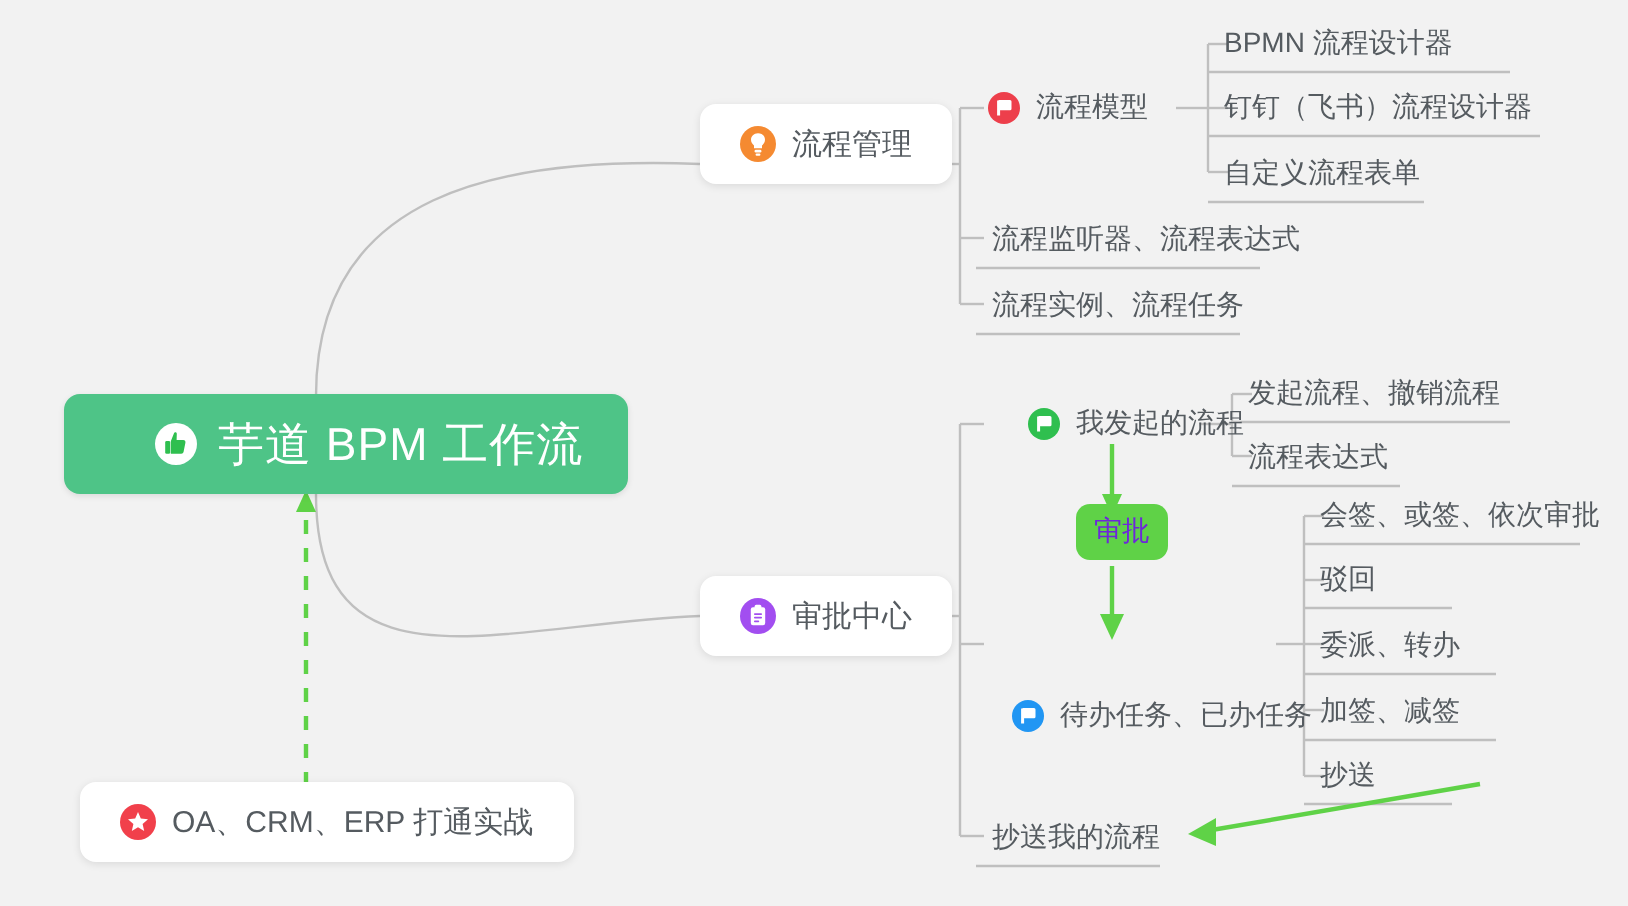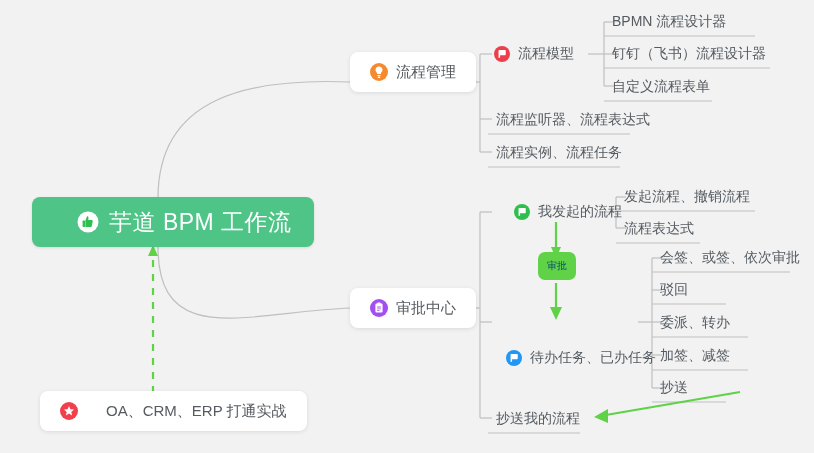--- a/index.html
+++ b/index.html
@@ -93,22 +93,22 @@
     position: absolute;
     background: #5fd247;
     border-radius: 7px;
     height: 28px;
     display: flex;
     align-items: center;
     justify-content: center;
     padding: 0 9px;
   }
   .anno-badge-label {
-    color: #0c4a6e;
-    font-size: 10px;
+    color: #6d28d9;
+    font-size: 14px;
   }
 </style>
 </head>
 <body>
 
 <div id="canvas">
 
   <svg id="wires" viewBox="0 0 814 453" xmlns="http://www.w3.org/2000/svg">
     <g fill="none" stroke="#bfbfbf" stroke-width="1.2">
 
@@ -298,21 +298,21 @@
   </div>
 
   <div class="node leaf-node" style="left:488px; top:404px;">
     <span class="leaf-label">抄送我的流程</span>
   </div>
 
   <div class="anno-badge" style="left:538px; top:252px;">
     <span class="anno-badge-label">审批</span>
   </div>
 
-  <div class="node card-node" style="left:40px; top:391px;gap:20px;">
+  <div class="node card-node" style="left:40px; top:391px;">
     <span class="icon icon-gap-sm">
       <svg width="18" height="18" viewBox="0 0 18 18">
         <circle cx="9" cy="9" r="9" fill="#f1404b"></circle>
         <polygon points="9,4 10.4,7.3 14,7.6 11.3,10 12.1,13.5 9,11.6 5.9,13.5 6.7,10 4,7.6 7.6,7.3" fill="#ffffff"></polygon>
       </svg>
     </span>
     <span class="card-label">OA、CRM、ERP 打通实战</span>
   </div>
 
 </div>

